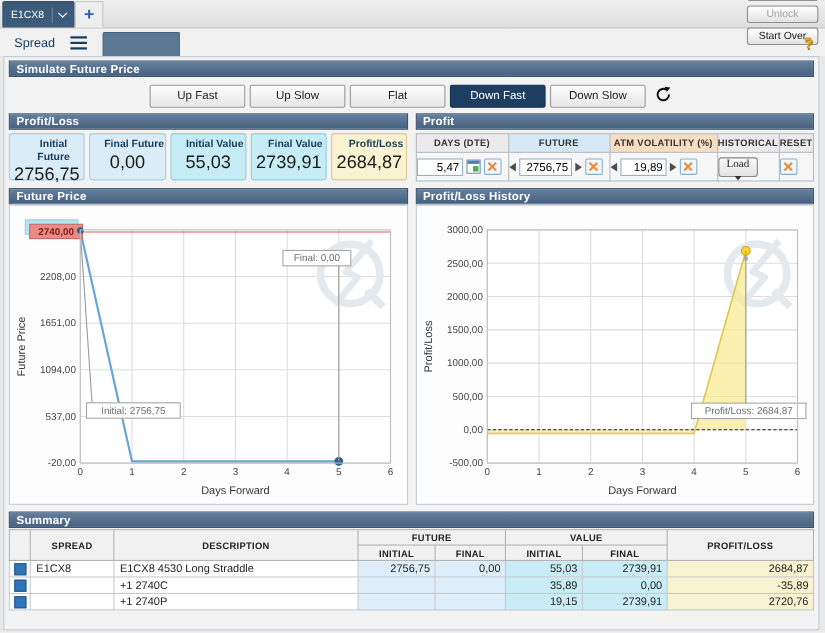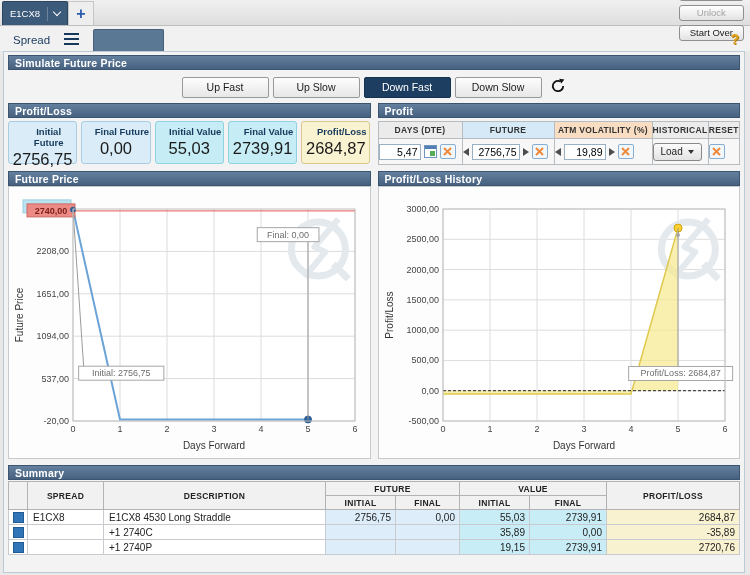--- a/index.html
+++ b/index.html
@@ -52,21 +52,21 @@
   .an-table td { height:26px; border:1px solid #b7bcc1; background:#f7f7f7; }
   .h-gray { background:#ebebeb; } .h-blue { background:#d5e9f6; } .h-orange { background:#f8ddc2; }
   .ctrl { display:flex; align-items:center; gap:3px; }
   .num-input { height:16px; border:1px solid #9ab0c4; font-size:10.5px; text-align:right; padding-right:2px; font-family:inherit; background:#fff; }
   .arr { width:0; height:0; border-top:4.5px solid transparent; border-bottom:4.5px solid transparent; cursor:pointer; }
   .arr.l { border-right:6px solid #4d4d4d; } .arr.r { border-left:6px solid #4d4d4d; }
   .xbtn { width:16px; height:15px; background:#f2f7fb; border:1px solid #85aed2; border-radius:2px; display:flex; align-items:center; justify-content:center; cursor:pointer; }
   .cal-ic { width:13px; height:13px; border:1px solid #6f94bd; background:#fff; position:relative; cursor:pointer; }
   .cal-ic i { position:absolute; top:0; left:0; right:0; height:3px; background:#4f7fb5; }
   .cal-ic b { position:absolute; right:1px; bottom:1px; width:5px; height:5px; background:#54ad54; }
-  .load-btn { height:18px; font-size:10px; font-family:Liberation Sans, sans-serif; padding:0 7px; background:linear-gradient(#fbfbfb,#e3e3e3); border:1px solid #888; border-radius:3px; display:inline-flex; align-items:center; gap:5px; color:#222; }
+  .load-btn { height:18px; font-size:10px; font-family:Liberation Serif, serif; padding:0 7px; background:linear-gradient(#fbfbfb,#e3e3e3); border:1px solid #888; border-radius:3px; display:inline-flex; align-items:center; gap:5px; color:#222;flex-direction:column; }
   .load-btn .tri { width:0; height:0; border-left:3.5px solid transparent; border-right:3.5px solid transparent; border-top:4px solid #333; }
 
   
   .chart-box { height:273px; background:#fdfdfd; border:1px solid #c6cbd0; padding:2px; margin-top:0; }
   svg text { font-family:"Liberation Sans", sans-serif; }
 
   
   .sum-table { width:100%; border-collapse:collapse; margin-top:1px; background:#fff; }
   .sum-table th { background:#f1f1f1; border:1px solid #b3b3b3; font-size:8.5px; color:#222; height:14px; letter-spacing:.3px; }
   .sum-table td { border:1px solid #c7cbcf; height:15px; font-size:10px; }
@@ -108,20 +108,21 @@
   <span class="help-q">?</span>
 </div>
 
 <div class="content">
 
   <div class="sec-hdr">Simulate Future Price</div>
 
   <div class="scen-row">
     <button class="scen-btn">Up Fast</button>
     <button class="scen-btn">Up Slow</button>
+    <button class="scen-btn">Flat</button>
     <button class="scen-btn active">Down Fast</button>
     <button class="scen-btn">Down Slow</button>
     <button class="refresh-btn">
       <svg width="16" height="16" viewBox="0 0 16 16">
           <path d="M13.2 8 A5.2 5.2 0 1 1 10.6 3.5" fill="none" stroke="#111" stroke-width="1.8"></path>
           <polygon points="9.2,0.8 14.4,1.6 11.2,5.6" fill="#111"></polygon>
         </svg>
     </button>
   </div>
 

